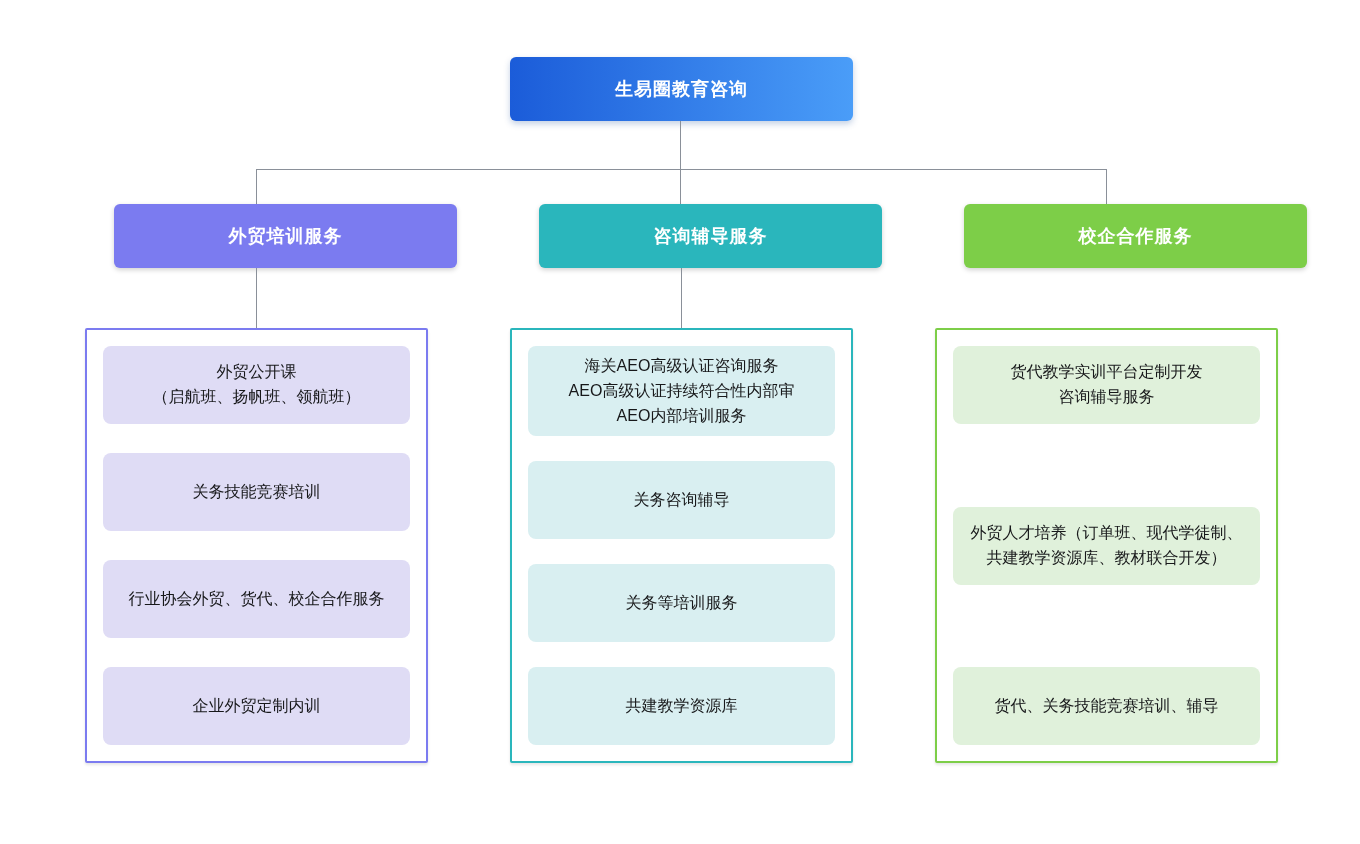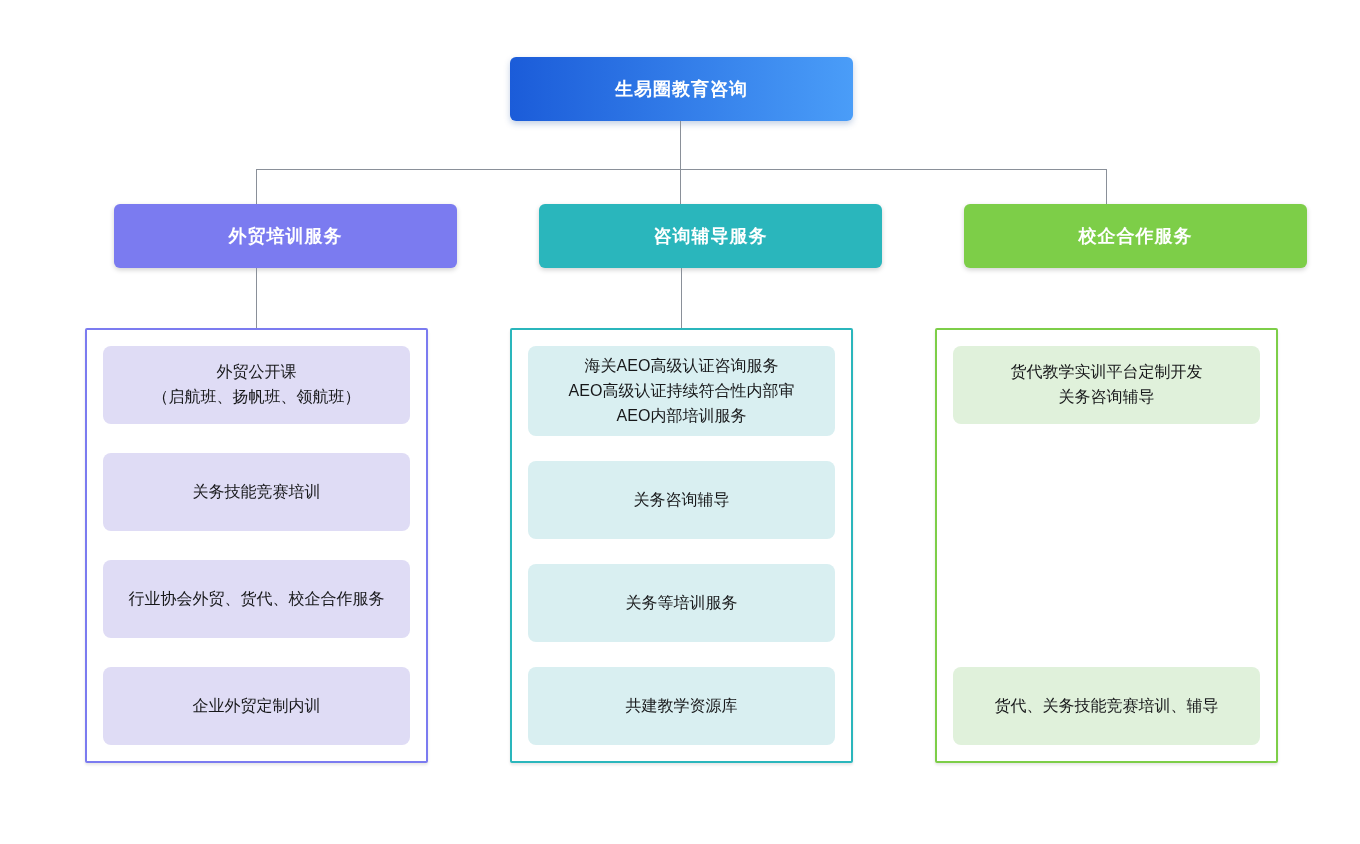--- a/index.html
+++ b/index.html
@@ -85,19 +85,20 @@
           <div class="service-item">关务等培训服务</div>
           <div class="service-item">共建教学资源库</div>
         </div>
   </div>
 
   <div class="column" style="--accent: #7DCE48; --item-bg: #E0F1DB;">
     <div class="branch-header">校企合作服务</div>
 
     <div class="branch-container">
           <div class="service-item">货代教学实训平台定制开发
-关务咨询辅导</div>
+咨询辅导服务</div>
+          <div class="service-item">外贸人才培养（订单班、现代学徒制、共建教学资源库、教材联合开发）</div>
           <div class="service-item">货代、关务技能竞赛培训、辅导</div>
         </div>
   </div>
 </div>
 
 </div>
 
 </body></html>

